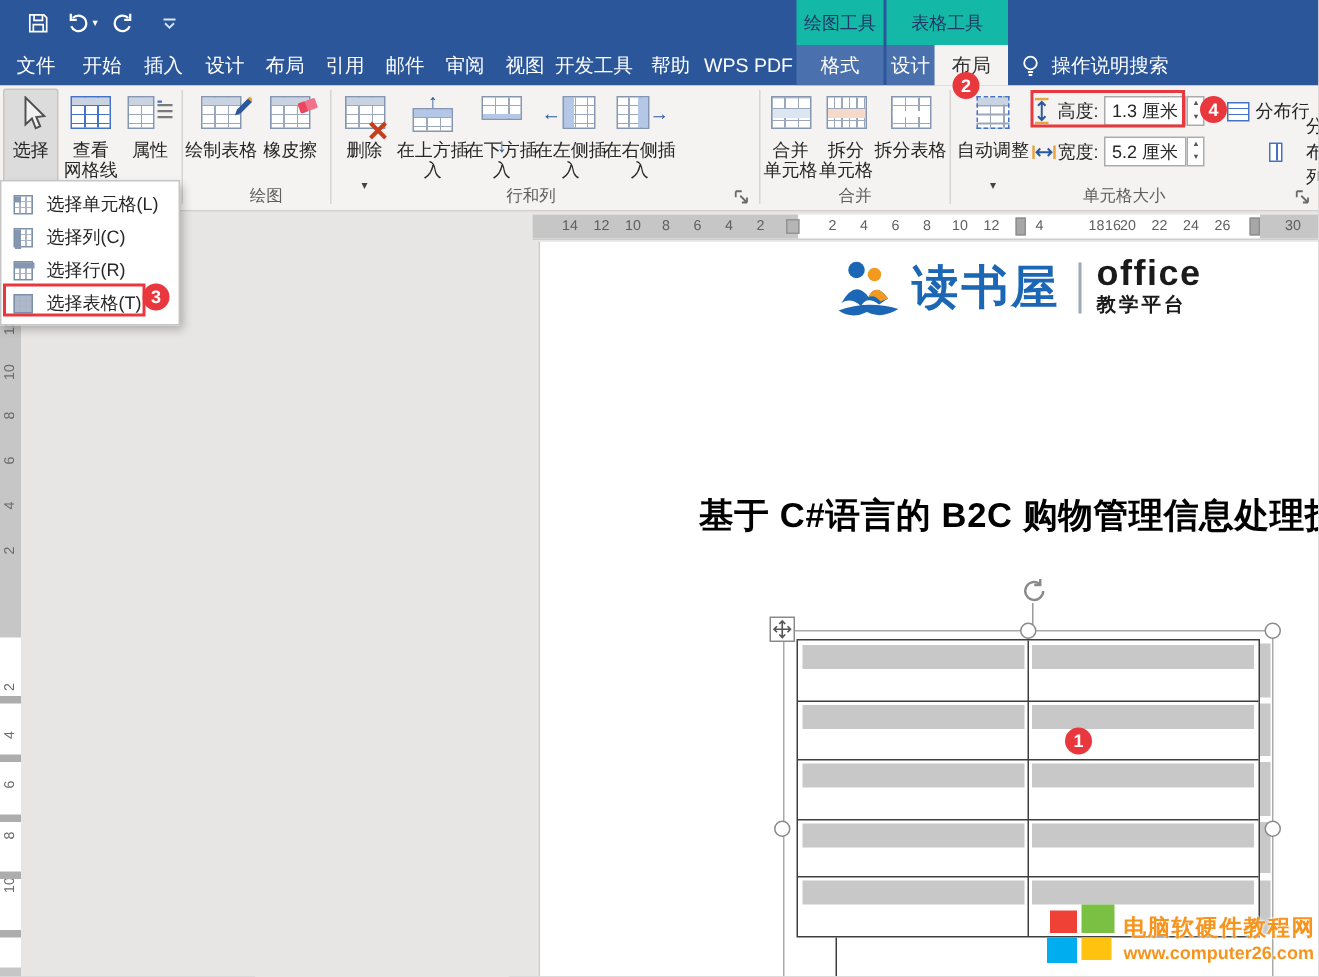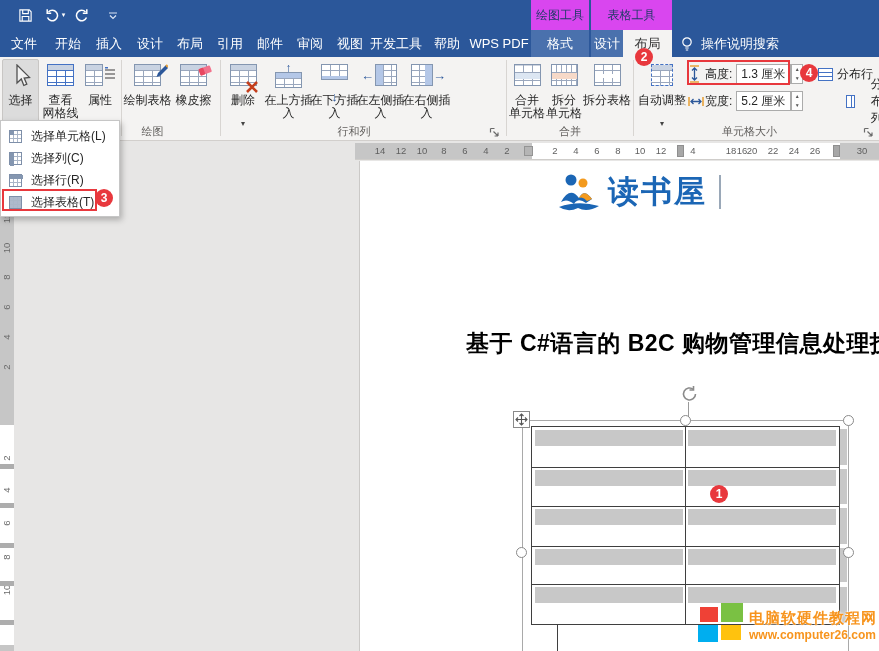--- a/index.html
+++ b/index.html
@@ -4,21 +4,21 @@
 <style>
   html,body{margin:0;padding:0;background:#d0d0d0;}
   *{box-sizing:border-box;font-family:"Liberation Sans","DejaVu Sans",sans-serif;}
   #app{position:relative;width:879px;height:651px;overflow:hidden;background:#e7e6e5;}
 
   
   .titlebar{position:absolute;left:0;top:0;width:879px;height:30px;background:#2b579a;}
   .qat{position:absolute;top:0;left:0;height:30px;display:flex;align-items:center;color:#fff;}
   .qbtn{width:26px;height:26px;display:flex;align-items:center;justify-content:center;}
   .doc-title{position:absolute;left:230px;top:0;width:190px;height:30px;line-height:30px;text-align:center;color:#fff;font-size:13px;}
-  .ctxhdr{position:absolute;top:0;height:30px;background:#d946ef;color:#1f3a66;font-size:12px;display:flex;align-items:center;justify-content:center;}
+  .ctxhdr{position:absolute;top:0;height:30px;background:#14b8a6;color:#1f3a66;font-size:12px;display:flex;align-items:center;justify-content:center;}
 
   
   .tabrow{position:absolute;left:0;top:30px;width:879px;height:27px;background:#2b579a;}
   .tab{position:absolute;top:0;height:27px;line-height:27px;text-align:center;color:#fff;font-size:13px;cursor:default;}
   .tab.ctx{background:#4a71ad;}
   .tab.active{background:#f4f3f2;color:#333;}
   .tellme{position:absolute;top:0;height:27px;display:flex;align-items:center;gap:7px;color:#fff;font-size:13px;}
 
   
   .ribbon{position:absolute;left:0;top:57px;width:879px;height:84px;background:#f4f3f2;border-bottom:1px solid #d2cfcc;}
@@ -207,21 +207,21 @@
     <div class="bigbtn" style="left:124px;width:47px;">
       <div class="bicon">
         <div class="gicon"></div>
         <svg width="16" height="16" viewBox="0 0 16 16" style="position:absolute;right:2px;top:0;">
             <path d="M14 1 L6 9 L4.5 13 L8.5 11.5 L16 4 Z" fill="#2b579a"></path>
             <path d="M14 1 L16 3" stroke="#e8a33d" stroke-width="2"></path>
           </svg>
       </div>
       <div class="blab">绘制表格</div>
     </div>
-    <div class="glabel" style="left:107px;width:91px;">绘图</div>
+    <div class="glabel" style="left:132px;width:91px;">绘图</div>
 
     <div class="gsep" style="left:220px;"></div>
 
     <div class="bigbtn" style="left:224px;width:38px;">
       <div class="bicon">
         <div class="gicon"></div>
         <svg width="14" height="14" viewBox="0 0 14 14" style="position:absolute;right:2px;bottom:-2px;">
             <path d="M2 2 L12 12 M12 2 L2 12" stroke="#c43e1c" stroke-width="2.6"></path>
           </svg>
       </div>
@@ -412,20 +412,24 @@
       <div class="logo">
         <svg width="46" height="42" viewBox="0 0 46 42">
           <circle cx="15" cy="9" r="5.5" fill="#1b66b5"></circle>
           <circle cx="27" cy="12" r="4.5" fill="#f39a1e"></circle>
           <path d="M5 31 Q14 15 23 27 Q28 17 36 28 L30 32 Q22 26 18 33 Q11 27 5 31 Z" fill="#1b66b5"></path>
           <path d="M23 27 Q28 17 36 28 L31 30 Q27 25 23 27 Z" fill="#f39a1e"></path>
           <path d="M3 36 Q22 29 43 35 Q31 42 22 37 Q12 42 3 36 Z" fill="#1b66b5"></path>
         </svg>
         <span class="logo-zh">读书屋</span>
         <span class="logo-div"></span>
+        <span>
+          <div class="logo-office">office</div>
+          <div class="logo-sub">教学平台</div>
+        </span>
       </div>
 
       <div class="doc-h2">基于 C#语言的 B2C 购物管理信息处理技</div>
 
       <div class="tframe"></div>
       <div class="rotline"></div>
       <div class="rotwrap">
         <svg width="18" height="18" viewBox="0 0 18 18">
             <path d="M13.5 4.5 a6 6 0 1 0 2 4.5" fill="none" stroke="#8a8a8a" stroke-width="1.6"></path>
             <path d="M13.5 1 v4 h-4" fill="none" stroke="#8a8a8a" stroke-width="1.6"></path>

